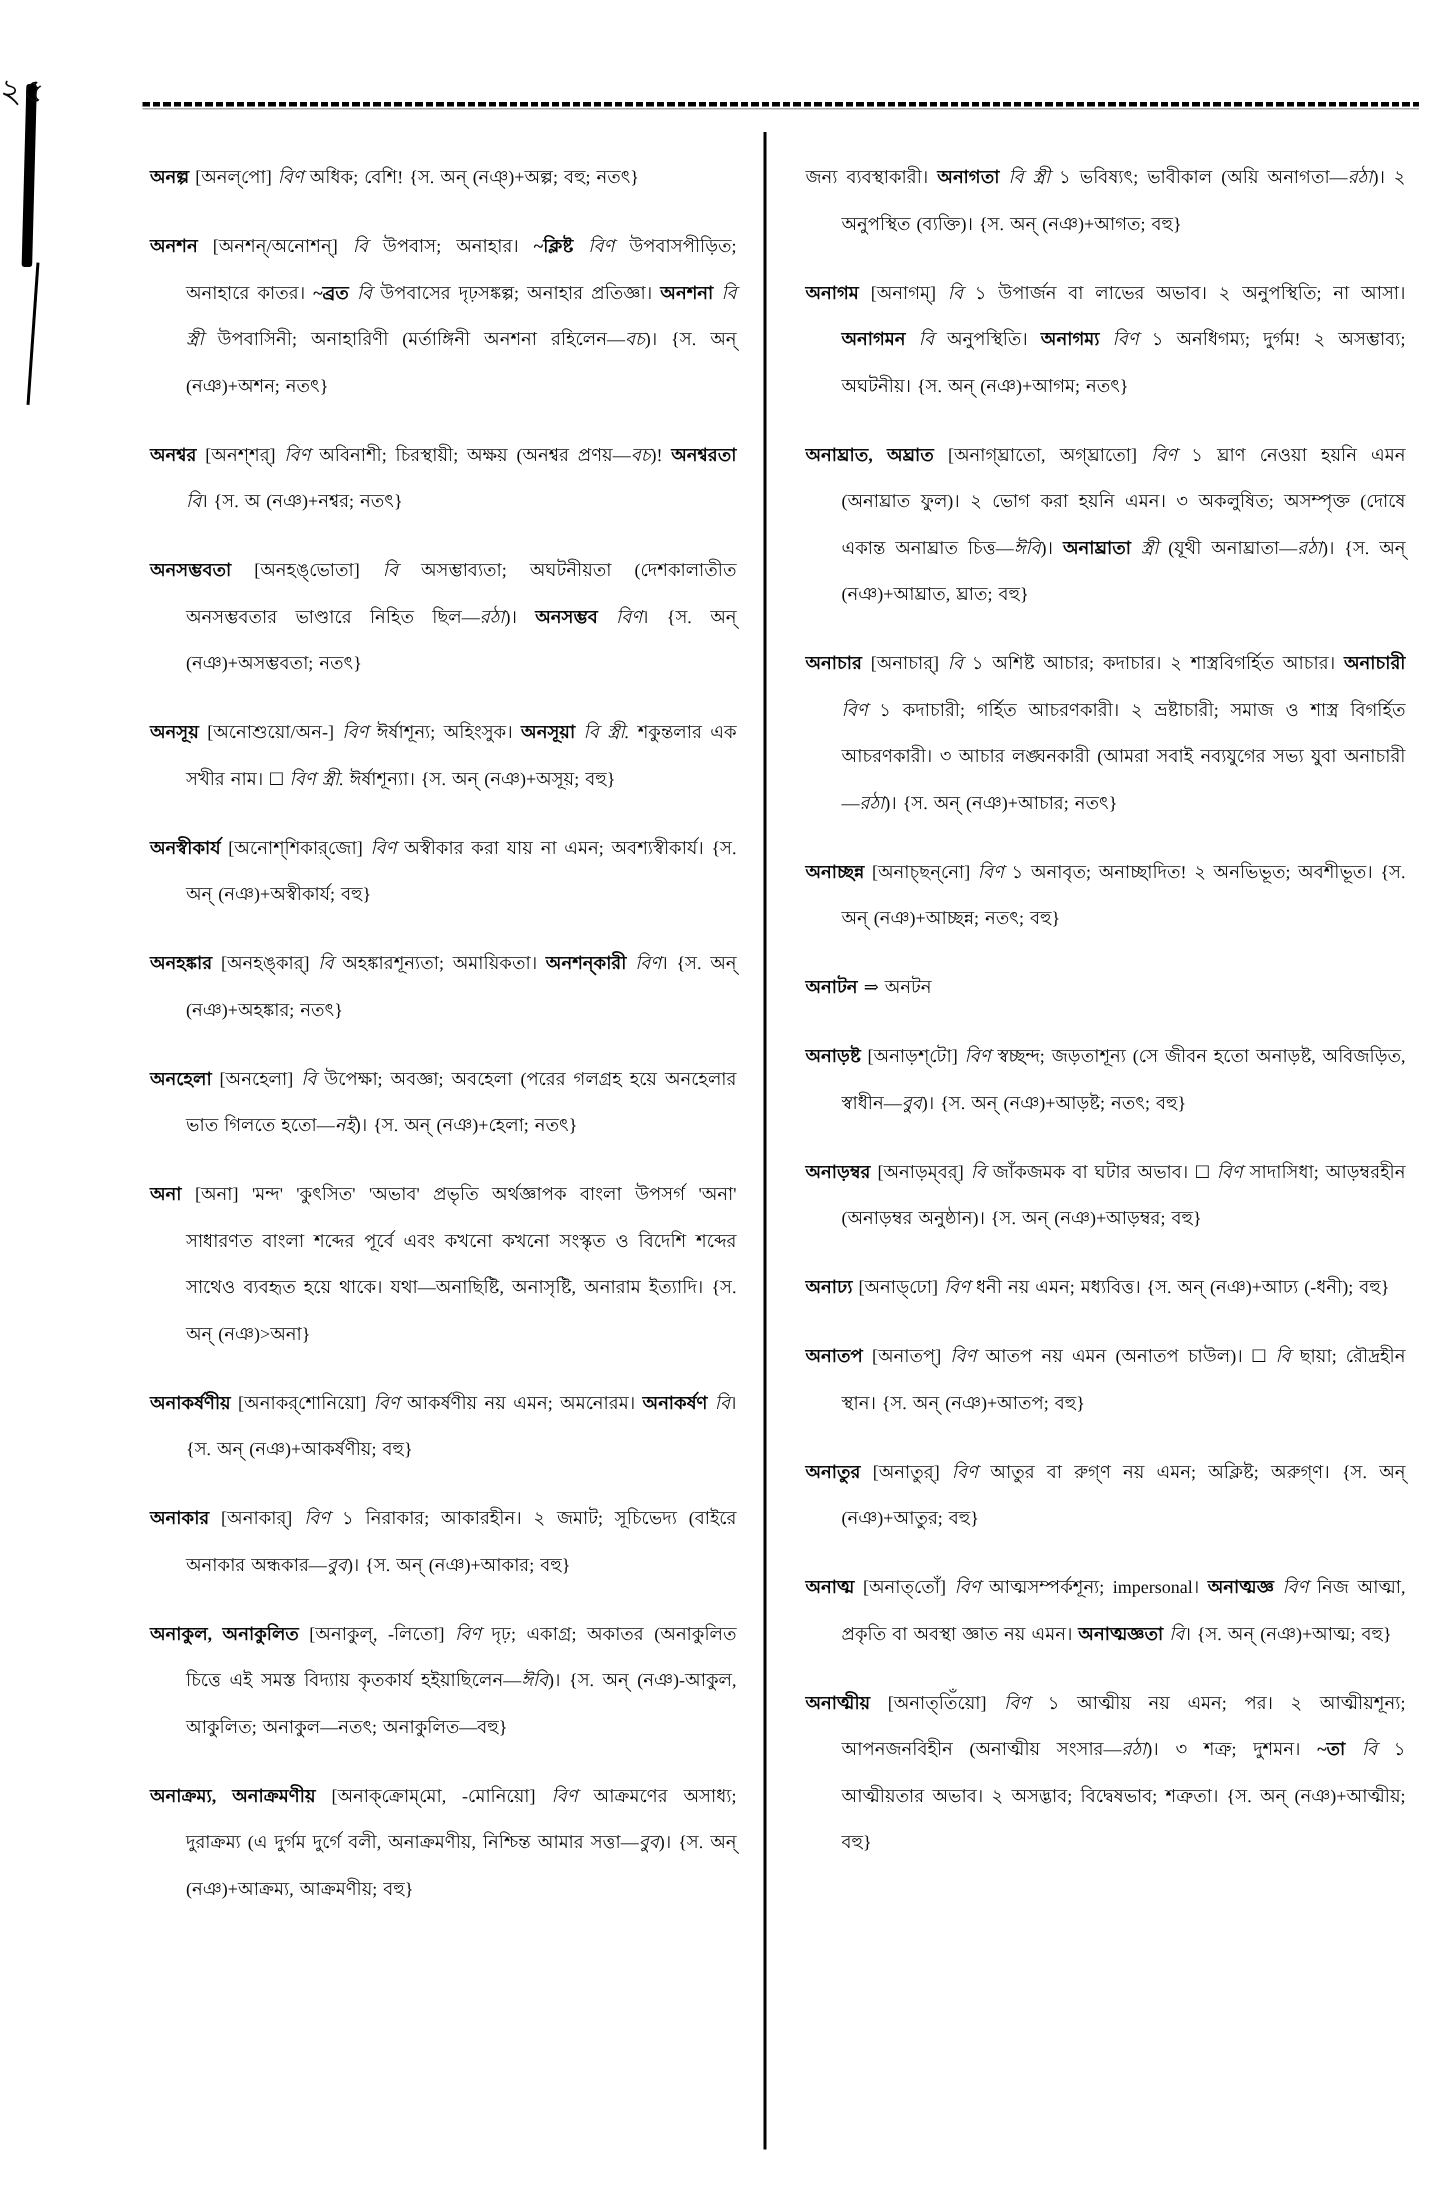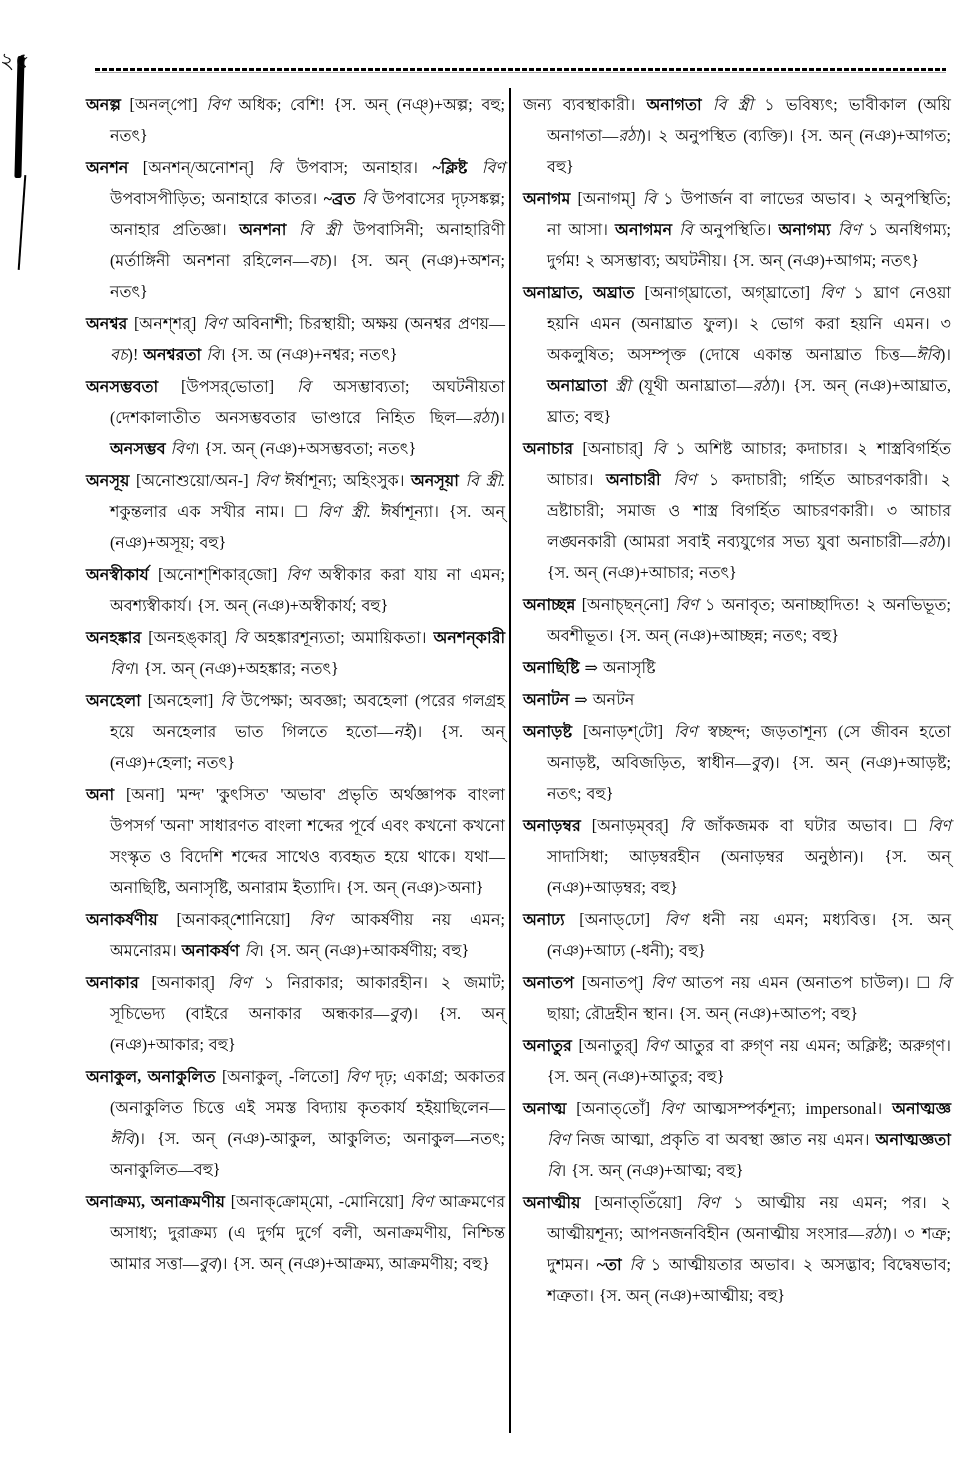--- a/index.html
+++ b/index.html
@@ -36,58 +36,57 @@
   .artifact{position:absolute;background:#000;}
   .a1{left:16px;top:56px;width:7px;height:122px;transform:rotate(1.5deg);border-radius:2px;}
   .a2{left:21px;top:175px;width:2px;height:95px;transform:rotate(4deg);}
   .col{
     position:absolute;top:88px;
     text-align:justify;
   }
   .colL{left:85px;width:421px;}
   .colR{left:522px;width:430px;}
   .entry{
-    margin:1px;padding-left:24px;text-indent:-24px;
-    font-size:16px;line-height:31px;
+    margin:15px;padding-left:24px;text-indent:-24px;
+    font-size:12px;line-height:31px;
     word-spacing:1px;
   }
   .entry .b{font-weight:bold;}
   .entry .i{font-style:italic;}
 </style>
 </head>
 <body>
 
 <div class="page">
   <div class="artifact a1"></div>
   <div class="artifact a2"></div>
   <div class="pageno">২৫</div>
   <div class="toprule"></div>
   <div class="divider"></div>
   <div class="col colL">
       <p class="entry"><span class="b">অনল্প</span><span> [অনল্‌পো] </span><span class="i">বিণ</span><span> অধিক; বেশি! {স. অন্ (নঞ্)+অল্প; বহু; নতৎ}</span></p>
       <p class="entry"><span class="b">অনশন</span><span> [অনশন্/অনোশন্] </span><span class="i">বি</span><span> উপবাস; অনাহার। </span><span class="b">~ক্লিষ্ট</span><span> </span><span class="i">বিণ</span><span> উপবাসপীড়িত; অনাহারে কাতর। </span><span class="b">~ব্রত</span><span> </span><span class="i">বি</span><span> উপবাসের দৃঢ়সঙ্কল্প; অনাহার প্রতিজ্ঞা। </span><span class="b">অনশনা</span><span> </span><span class="i">বি</span><span> </span><span class="i">স্ত্রী</span><span> উপবাসিনী; অনাহারিণী (মর্তাঙ্গিনী অনশনা রহিলেন—</span><span class="i">বচ</span><span>)। {স. অন্ (নঞ)+অশন; নতৎ}</span></p>
       <p class="entry"><span class="b">অনশ্বর</span><span> [অনশ্‌শর্] </span><span class="i">বিণ</span><span> অবিনাশী; চিরস্থায়ী; অক্ষয় (অনশ্বর প্রণয়—</span><span class="i">বচ</span><span>)! </span><span class="b">অনশ্বরতা</span><span> </span><span class="i">বি</span><span>। {স. অ (নঞ)+নশ্বর; নতৎ}</span></p>
-      <p class="entry"><span class="b">অনসম্ভবতা</span><span> [উপসর্‌ভোতা] </span><span class="i">বি</span><span> অসম্ভাব্যতা; অঘটনীয়তা (দেশকালাতীত অনসম্ভবতার ভাণ্ডারে নিহিত ছিল—</span><span class="i">রঠা</span><span>)। </span><span class="b">অনসম্ভব</span><span> </span><span class="i">বিণ</span><span>। {স. অন্ (নঞ)+অসম্ভবতা; নতৎ}</span></p>
+      <p class="entry"><span class="b">অনসম্ভবতা</span><span> [অনহঙ্‌ভোতা] </span><span class="i">বি</span><span> অসম্ভাব্যতা; অঘটনীয়তা (দেশকালাতীত অনসম্ভবতার ভাণ্ডারে নিহিত ছিল—</span><span class="i">রঠা</span><span>)। </span><span class="b">অনসম্ভব</span><span> </span><span class="i">বিণ</span><span>। {স. অন্ (নঞ)+অসম্ভবতা; নতৎ}</span></p>
       <p class="entry"><span class="b">অনসূয়</span><span> [অনোশুয়ো/অন-] </span><span class="i">বিণ</span><span> ঈর্ষাশূন্য; অহিংসুক। </span><span class="b">অনসূয়া</span><span> </span><span class="i">বি</span><span> </span><span class="i">স্ত্রী.</span><span> শকুন্তলার এক সখীর নাম। ☐ </span><span class="i">বিণ</span><span> </span><span class="i">স্ত্রী.</span><span> ঈর্ষাশূন্যা। {স. অন্ (নঞ)+অসূয়; বহু}</span></p>
       <p class="entry"><span class="b">অনস্বীকার্য</span><span> [অনোশ্‌শিকার্‌জো] </span><span class="i">বিণ</span><span> অস্বীকার করা যায় না এমন; অবশ্যস্বীকার্য। {স. অন্ (নঞ)+অস্বীকার্য; বহু}</span></p>
       <p class="entry"><span class="b">অনহঙ্কার</span><span> [অনহঙ্‌কার্] </span><span class="i">বি</span><span> অহঙ্কারশূন্যতা; অমায়িকতা। </span><span class="b">অনশন্কারী</span><span> </span><span class="i">বিণ</span><span>। {স. অন্ (নঞ)+অহঙ্কার; নতৎ}</span></p>
       <p class="entry"><span class="b">অনহেলা</span><span> [অনহেলা] </span><span class="i">বি</span><span> উপেক্ষা; অবজ্ঞা; অবহেলা (পরের গলগ্রহ হয়ে অনহেলার ভাত গিলতে হতো—</span><span class="i">নই</span><span>)। {স. অন্ (নঞ)+হেলা; নতৎ}</span></p>
       <p class="entry"><span class="b">অনা</span><span> [অনা] 'মন্দ' 'কুৎসিত' 'অভাব' প্রভৃতি অর্থজ্ঞাপক বাংলা উপসর্গ 'অনা' সাধারণত বাংলা শব্দের পূর্বে এবং কখনো কখনো সংস্কৃত ও বিদেশি শব্দের সাথেও ব্যবহৃত হয়ে থাকে। যথা—অনাছিষ্টি, অনাসৃষ্টি, অনারাম ইত্যাদি। {স. অন্ (নঞ)&gt;অনা}</span></p>
       <p class="entry"><span class="b">অনাকর্ষণীয়</span><span> [অনাকর্‌শোনিয়ো] </span><span class="i">বিণ</span><span> আকর্ষণীয় নয় এমন; অমনোরম। </span><span class="b">অনাকর্ষণ</span><span> </span><span class="i">বি</span><span>। {স. অন্ (নঞ)+আকর্ষণীয়; বহু}</span></p>
       <p class="entry"><span class="b">অনাকার</span><span> [অনাকার্] </span><span class="i">বিণ</span><span> ১ নিরাকার; আকারহীন। ২ জমাট; সূচিভেদ্য (বাইরে অনাকার অন্ধকার—</span><span class="i">বুব</span><span>)। {স. অন্ (নঞ)+আকার; বহু}</span></p>
       <p class="entry"><span class="b">অনাকুল, অনাকুলিত</span><span> [অনাকুল্, -লিতো] </span><span class="i">বিণ</span><span> দৃঢ়; একাগ্র; অকাতর (অনাকুলিত চিত্তে এই সমস্ত বিদ্যায় কৃতকার্য হইয়াছিলেন—</span><span class="i">ঈবি</span><span>)। {স. অন্ (নঞ)-আকুল, আকুলিত; অনাকুল—নতৎ; অনাকুলিত—বহু}</span></p>
       <p class="entry"><span class="b">অনাক্রম্য, অনাক্রমণীয়</span><span> [অনাক্‌ক্রোম্‌মো, -মোনিয়ো] </span><span class="i">বিণ</span><span> আক্রমণের অসাধ্য; দুরাক্রম্য (এ দুর্গম দুর্গে বলী, অনাক্রমণীয়, নিশ্চিন্ত আমার সত্তা—</span><span class="i">বুব</span><span>)। {স. অন্ (নঞ)+আক্রম্য, আক্রমণীয়; বহু}</span></p>
     </div>
   <div class="col colR">
       <p class="entry"><span>জন্য ব্যবস্থাকারী। </span><span class="b">অনাগতা</span><span> </span><span class="i">বি স্ত্রী</span><span> ১ ভবিষ্যৎ; ভাবীকাল (অয়ি অনাগতা—</span><span class="i">রঠা</span><span>)। ২ অনুপস্থিত (ব্যক্তি)। {স. অন্ (নঞ)+আগত; বহু}</span></p>
       <p class="entry"><span class="b">অনাগম</span><span> [অনাগম্] </span><span class="i">বি</span><span> ১ উপার্জন বা লাভের অভাব। ২ অনুপস্থিতি; না আসা। </span><span class="b">অনাগমন</span><span> </span><span class="i">বি</span><span> অনুপস্থিতি। </span><span class="b">অনাগম্য</span><span> </span><span class="i">বিণ</span><span> ১ অনধিগম্য; দুর্গম! ২ অসম্ভাব্য; অঘটনীয়। {স. অন্ (নঞ)+আগম; নতৎ}</span></p>
       <p class="entry"><span class="b">অনাঘ্রাত, অঘ্রাত</span><span> [অনাগ্‌ঘ্রাতো, অগ্‌ঘ্রাতো] </span><span class="i">বিণ</span><span> ১ ঘ্রাণ নেওয়া হয়নি এমন (অনাঘ্রাত ফুল)। ২ ভোগ করা হয়নি এমন। ৩ অকলুষিত; অসম্পৃক্ত (দোষে একান্ত অনাঘ্রাত চিত্ত—</span><span class="i">ঈবি</span><span>)। </span><span class="b">অনাঘ্রাতা</span><span> </span><span class="i">স্ত্রী</span><span> (যূথী অনাঘ্রাতা—</span><span class="i">রঠা</span><span>)। {স. অন্ (নঞ)+আঘ্রাত, ঘ্রাত; বহু}</span></p>
       <p class="entry"><span class="b">অনাচার</span><span> [অনাচার্] </span><span class="i">বি</span><span> ১ অশিষ্ট আচার; কদাচার। ২ শাস্ত্রবিগর্হিত আচার। </span><span class="b">অনাচারী</span><span> </span><span class="i">বিণ</span><span> ১ কদাচারী; গর্হিত আচরণকারী। ২ ভ্রষ্টাচারী; সমাজ ও শাস্ত্র বিগর্হিত আচরণকারী। ৩ আচার লঙ্ঘনকারী (আমরা সবাই নব্যযুগের সভ্য যুবা অনাচারী—</span><span class="i">রঠা</span><span>)। {স. অন্ (নঞ)+আচার; নতৎ}</span></p>
       <p class="entry"><span class="b">অনাচ্ছন্ন</span><span> [অনাচ্‌ছন্‌নো] </span><span class="i">বিণ</span><span> ১ অনাবৃত; অনাচ্ছাদিত! ২ অনভিভূত; অবশীভূত। {স. অন্ (নঞ)+আচ্ছন্ন; নতৎ; বহু}</span></p>
-      <p class="entry"><span class="b">অনাছিষ্টি</span><span> ⇒ অনাসৃষ্টি</span></p>
       <p class="entry"><span class="b">অনাটন</span><span> ⇒ অনটন</span></p>
       <p class="entry"><span class="b">অনাড়ষ্ট</span><span> [অনাড়শ্‌টো] </span><span class="i">বিণ</span><span> স্বচ্ছন্দ; জড়তাশূন্য (সে জীবন হতো অনাড়ষ্ট, অবিজড়িত, স্বাধীন—</span><span class="i">বুব</span><span>)। {স. অন্ (নঞ)+আড়ষ্ট; নতৎ; বহু}</span></p>
       <p class="entry"><span class="b">অনাড়ম্বর</span><span> [অনাড়ম্‌বর্] </span><span class="i">বি</span><span> জাঁকজমক বা ঘটার অভাব। ☐ </span><span class="i">বিণ</span><span> সাদাসিধা; আড়ম্বরহীন (অনাড়ম্বর অনুষ্ঠান)। {স. অন্ (নঞ)+আড়ম্বর; বহু}</span></p>
       <p class="entry"><span class="b">অনাঢ্য</span><span> [অনাড্‌ঢো] </span><span class="i">বিণ</span><span> ধনী নয় এমন; মধ্যবিত্ত। {স. অন্ (নঞ)+আঢ্য (-ধনী); বহু}</span></p>
       <p class="entry"><span class="b">অনাতপ</span><span> [অনাতপ্] </span><span class="i">বিণ</span><span> আতপ নয় এমন (অনাতপ চাউল)। ☐ </span><span class="i">বি</span><span> ছায়া; রৌদ্রহীন স্থান। {স. অন্ (নঞ)+আতপ; বহু}</span></p>
       <p class="entry"><span class="b">অনাতুর</span><span> [অনাতুর্] </span><span class="i">বিণ</span><span> আতুর বা রুগ্ণ নয় এমন; অক্লিষ্ট; অরুগ্ণ। {স. অন্ (নঞ)+আতুর; বহু}</span></p>
       <p class="entry"><span class="b">অনাত্ম</span><span> [অনাত্‌তোঁ] </span><span class="i">বিণ</span><span> আত্মসম্পর্কশূন্য; impersonal। </span><span class="b">অনাত্মজ্ঞ</span><span> </span><span class="i">বিণ</span><span> নিজ আত্মা, প্রকৃতি বা অবস্থা জ্ঞাত নয় এমন। </span><span class="b">অনাত্মজ্ঞতা</span><span> </span><span class="i">বি</span><span>। {স. অন্ (নঞ)+আত্ম; বহু}</span></p>
       <p class="entry"><span class="b">অনাত্মীয়</span><span> [অনাত্‌তিঁয়ো] </span><span class="i">বিণ</span><span> ১ আত্মীয় নয় এমন; পর। ২ আত্মীয়শূন্য; আপনজনবিহীন (অনাত্মীয় সংসার—</span><span class="i">রঠা</span><span>)। ৩ শত্রু; দুশমন। </span><span class="b">~তা</span><span> </span><span class="i">বি</span><span> ১ আত্মীয়তার অভাব। ২ অসদ্ভাব; বিদ্বেষভাব; শত্রুতা। {স. অন্ (নঞ)+আত্মীয়; বহু}</span></p>
     </div>
 </div>

